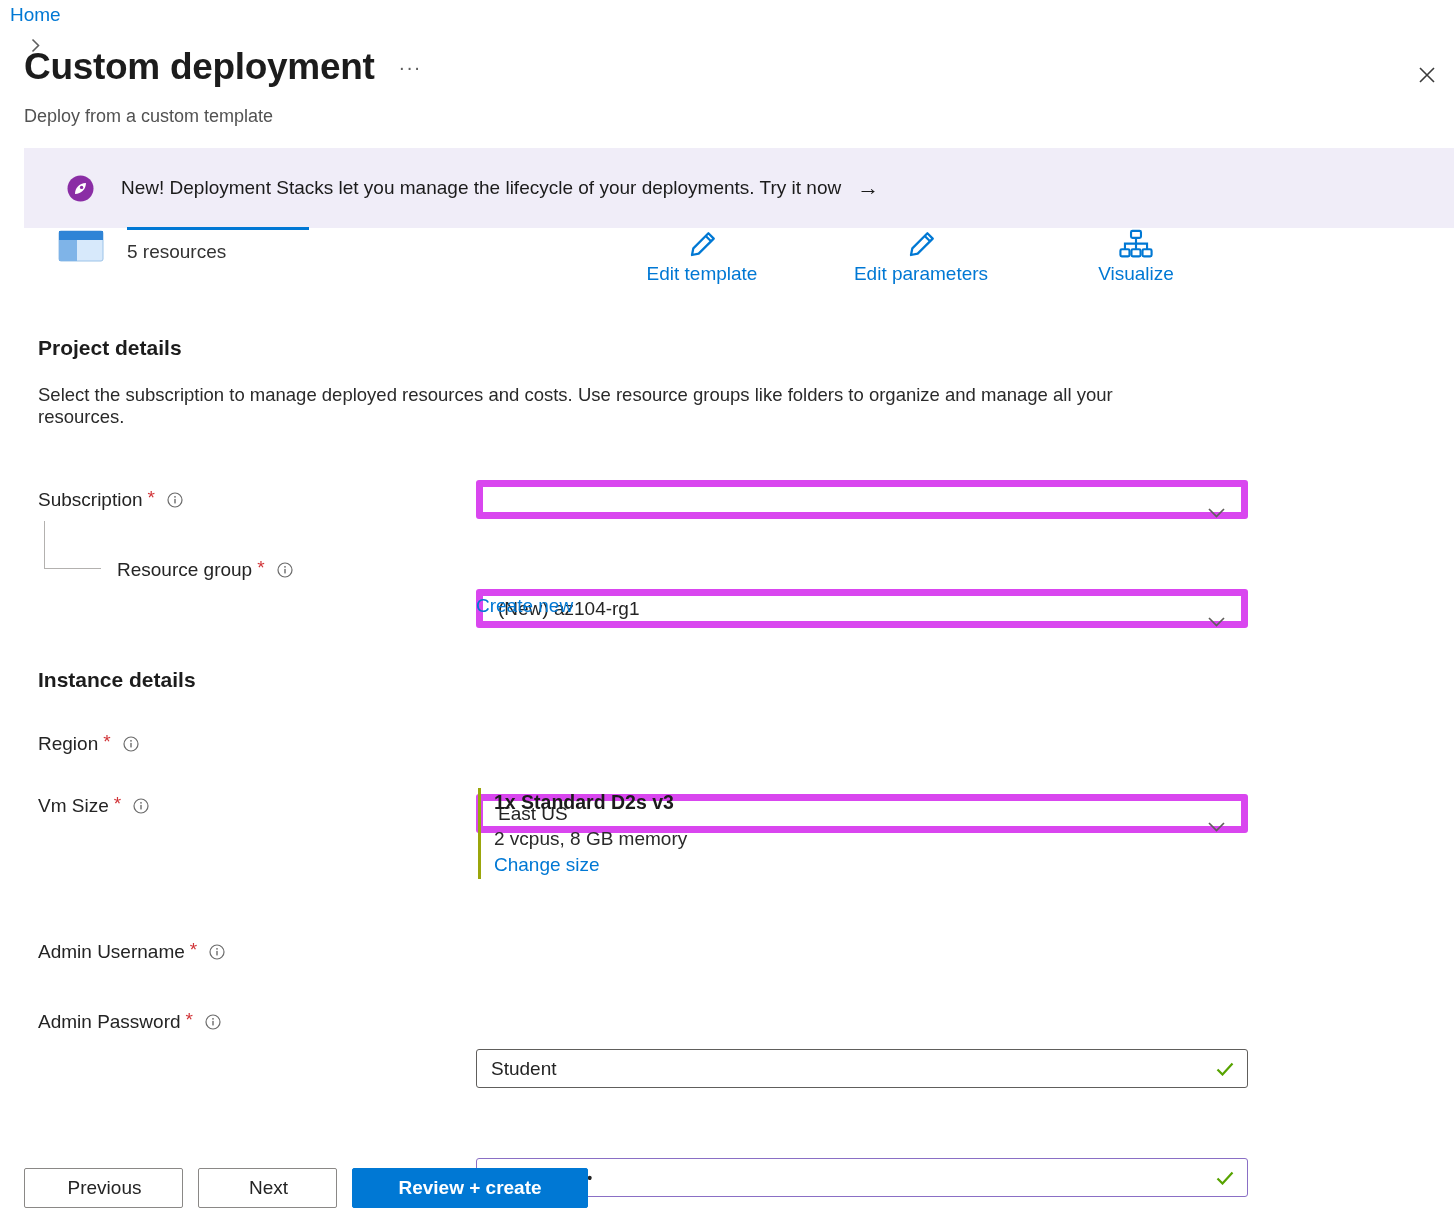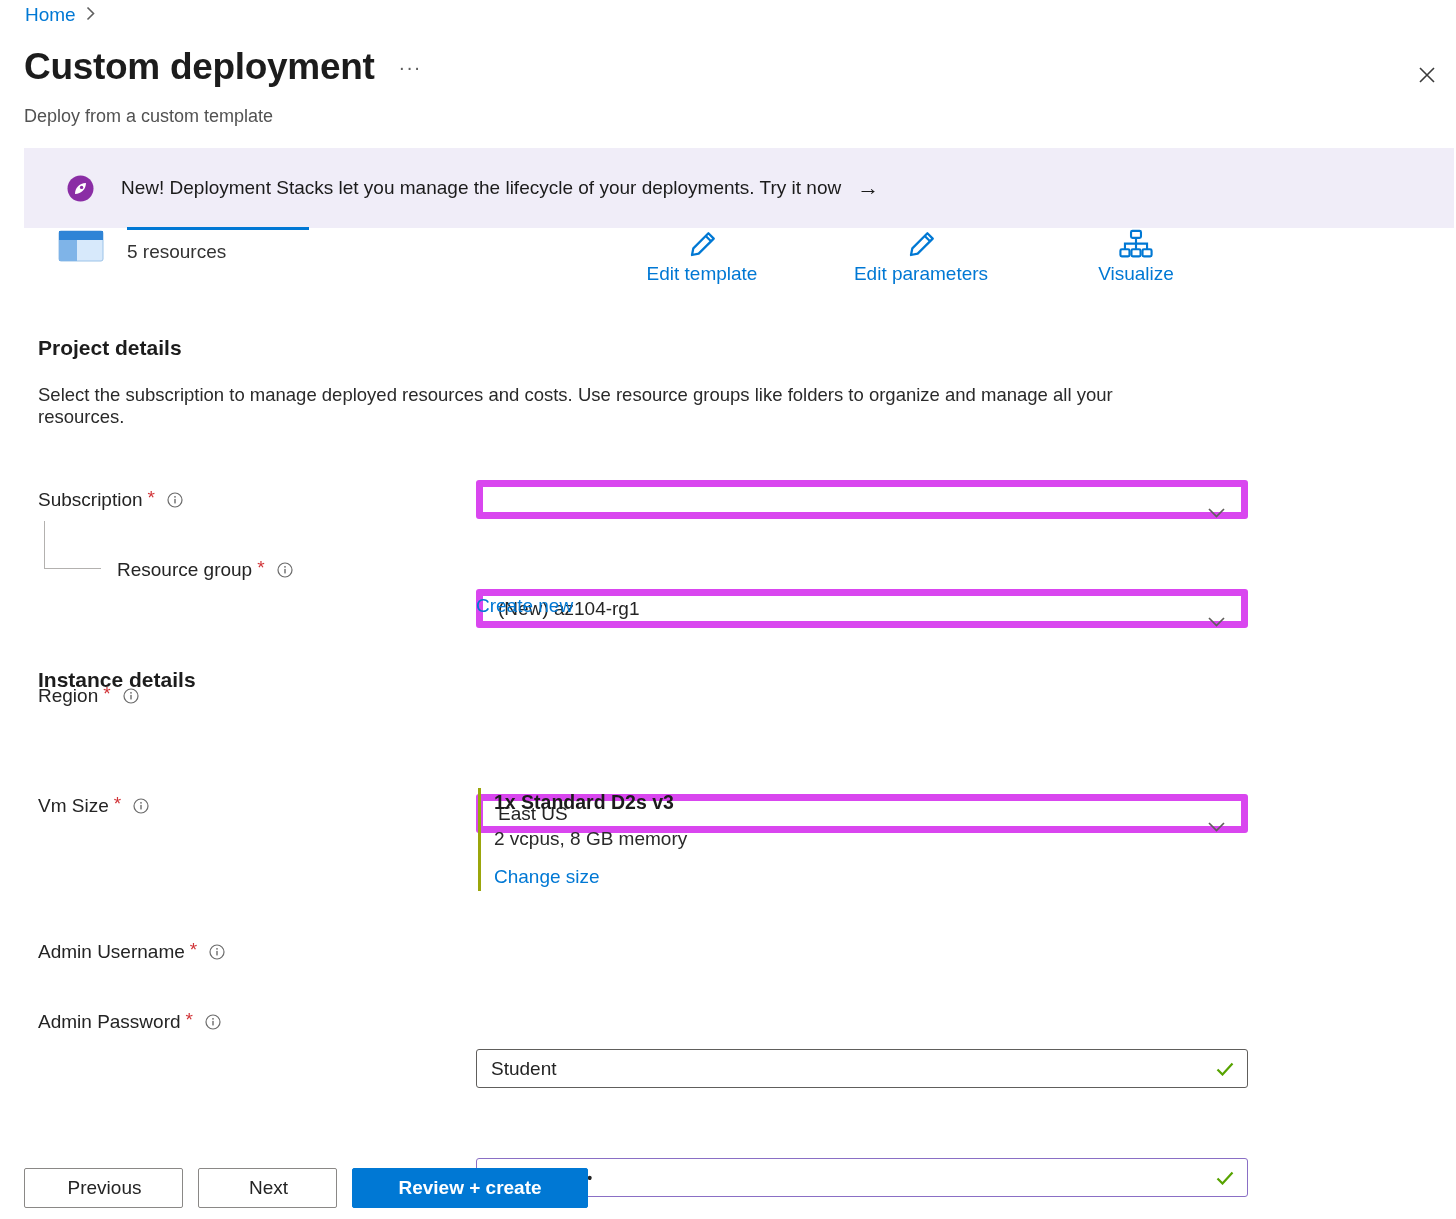--- a/index.html
+++ b/index.html
@@ -8,21 +8,21 @@
     width: 1456px; height: 1219px;
     font-family: "Liberation Sans", sans-serif;
     background: #ffffff; color: #242424;
     overflow: hidden;
   }
   .page { position: relative; width: 1456px; height: 1219px; }
   .abs { position: absolute; }
   .link { color: #0078d4; text-decoration: none; cursor: pointer; }
 
   
-  .breadcrumb { left: 25px; top: 4px; display: flex; align-items: center; gap: 10px; font-size: 19px; }
+  .breadcrumb { left: 10px; top: 4px; display: flex; align-items: center; gap: 10px; font-size: 19px; flex-direction: column; }
 
   
   .title-row { left: 24px; top: 46px; display: flex; align-items: center; gap: 24px; }
   .title-row h1 { margin: 0; font-size: 37px; font-weight: 700; color: #1c1c1c; letter-spacing: -0.3px; }
   .more-menu { color: #5f5f5f; font-size: 20px; letter-spacing: 1px; cursor: pointer; }
   .close-btn { right: 14px; top: 60px; background: none; border: none; padding: 6px; cursor: pointer; }
   .subtitle { left: 24px; top: 106px; font-size: 18px; color: #525252; }
 
   
   .banner { left: 24px; top: 148px; width: 1430px; height: 80px;
@@ -55,33 +55,33 @@
   .info-icon { margin-left: 12px; display: inline-flex; cursor: pointer; }
 
   .lbl-subscription { left: 38px; top: 489px; }
   .dd-subscription  { left: 476px; top: 480px; }
   .connector { left: 44px; top: 521px; width: 57px; height: 48px;
     border-left: 1.5px solid #b3b1af; border-bottom: 1.5px solid #b3b1af; }
   .lbl-rg { left: 117px; top: 559px; }
   .dd-rg  { left: 476px; top: 550px; }
   .create-new { left: 476px; top: 595px; font-size: 19px; }
 
-  .lbl-region { left: 38px; top: 685px; }
+  .lbl-region { left: 38px; top: 733px; }
   .dd-region  { left: 476px; top: 716px; }
 
   .dropdown { width: 772px; height: 39px; border: 7px solid #d946ef; border-radius: 3px;
     background: #fff; display: flex; align-items: center; padding: 0 48px 0 15px;
     font-size: 19px; color: #242424; position: relative; cursor: pointer; }
   .dropdown .chev { position: absolute; right: 16px; top: 14px; }
 
   .lbl-vmsize { left: 38px; top: 795px; }
   .vm-block { left: 478px; top: 788px; border-left: 3px solid #9ba60b; padding: 3px 0 3px 13px; }
   .vm-title { font-size: 19.5px; font-weight: 700; color: #1c1c1c; }
   .vm-specs { font-size: 19px; color: #2a2a2a; margin-top: 14px; }
-  .vm-change { font-size: 19px; margin-top: 16px; }
+  .vm-change { font-size: 19px; margin-top: 4px; }
 
   .lbl-username { left: 38px; top: 941px; }
   .wrap-username { left: 476px; top: 932px; }
   .lbl-password { left: 38px; top: 1011px; }
   .wrap-password { left: 476px; top: 1002px; }
   .input-wrap { position: relative; width: 772px; height: 39px; }
   .text-input { width: 100%; height: 100%; border: 1px solid #605e5c; border-radius: 3px;
     padding: 0 46px 0 14px; font-size: 19px; font-family: inherit; color: #242424; outline: none; background:#fff; }
   .password-input { font-size: 14px; letter-spacing: 2.5px; font-weight: 700; border-color: #8a6fc5; }
   .check { position: absolute; right: 14px; top: 13px; }

